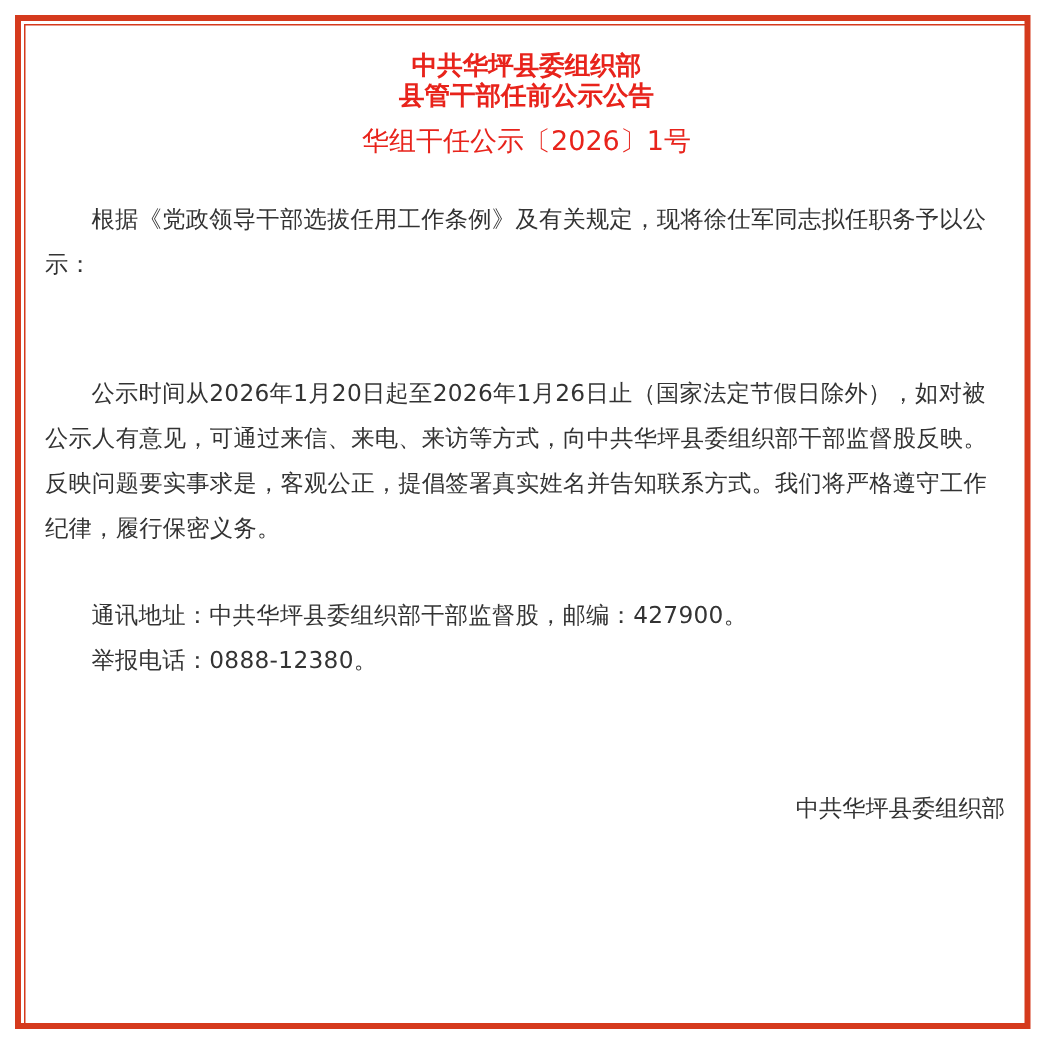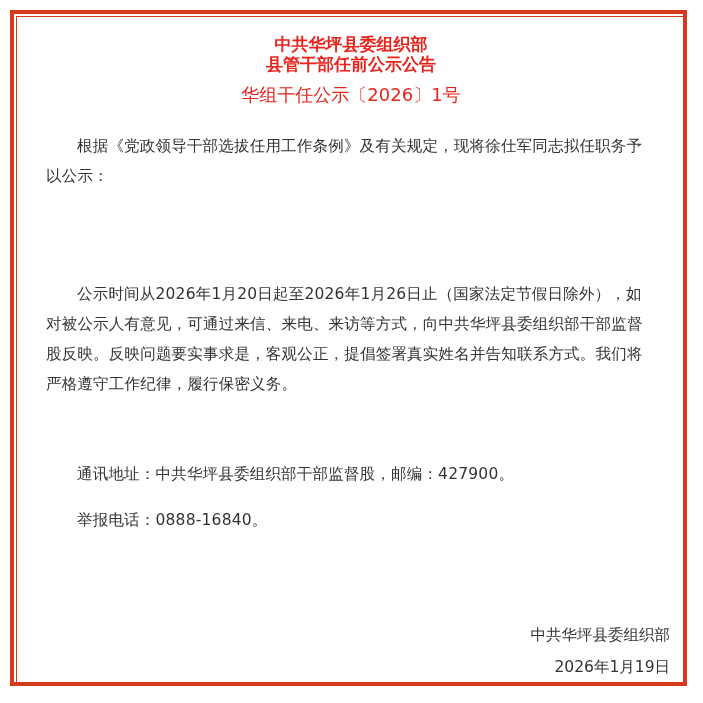--- a/index.html
+++ b/index.html
@@ -20,21 +20,21 @@
     .title {
       text-align: center; color: #e8231b; font-weight: bold;
       font-size: 17px; line-height: 20px; margin: 8px 0 0 0;
     }
     .title.second { margin-top: 0; }
     .docno {
       text-align: center; color: #e8231b; font-size: 18px; line-height: 18px;
       margin-top: 12px;
     }
     p.body {
-      font-size: 15.5px; line-height: 30px; margin: 16px;
+      font-size: 15.5px; line-height: 30px; margin: 0;
       text-indent: 2em; letter-spacing: 0.2px;
     }
     .p1 { margin-top: 27px !important; }
     .gap { height: 28px; }
     .sign {
       text-align: right; font-size: 15.5px; line-height: 32px; padding-right: 2px;
     }
   </style>
 </head>
 <body>
@@ -46,18 +46,17 @@
   <div class="title">中共华坪县委组织部</div>
   <div class="title second">县管干部任前公示公告</div>
   <div class="docno">华组干任公示〔2026〕1号</div>
 
   <p class="body p1">根据《党政领导干部选拔任用工作条例》及有关规定，现将徐仕军同志拟任职务予以公示：</p>
   <div class="gap"></div>
   <div class="gap"></div>
   <p class="body">公示时间从2026年1月20日起至2026年1月26日止（国家法定节假日除外），如对被公示人有意见，可通过来信、来电、来访等方式，向中共华坪县委组织部干部监督股反映。反映问题要实事求是，客观公正，提倡签署真实姓名并告知联系方式。我们将严格遵守工作纪律，履行保密义务。</p>
   <div class="gap"></div>
   <p class="body">通讯地址：中共华坪县委组织部干部监督股，邮编：427900。</p>
-  <p class="body">举报电话：0888-16840。</p>
+  <p class="body">举报电话：0888-12380。</p>
 
   <div style="height:68px"></div>
   <div class="sign">中共华坪县委组织部</div>
-  <div class="sign">2026年1月19日</div>
 </div>
 
 </body></html>

